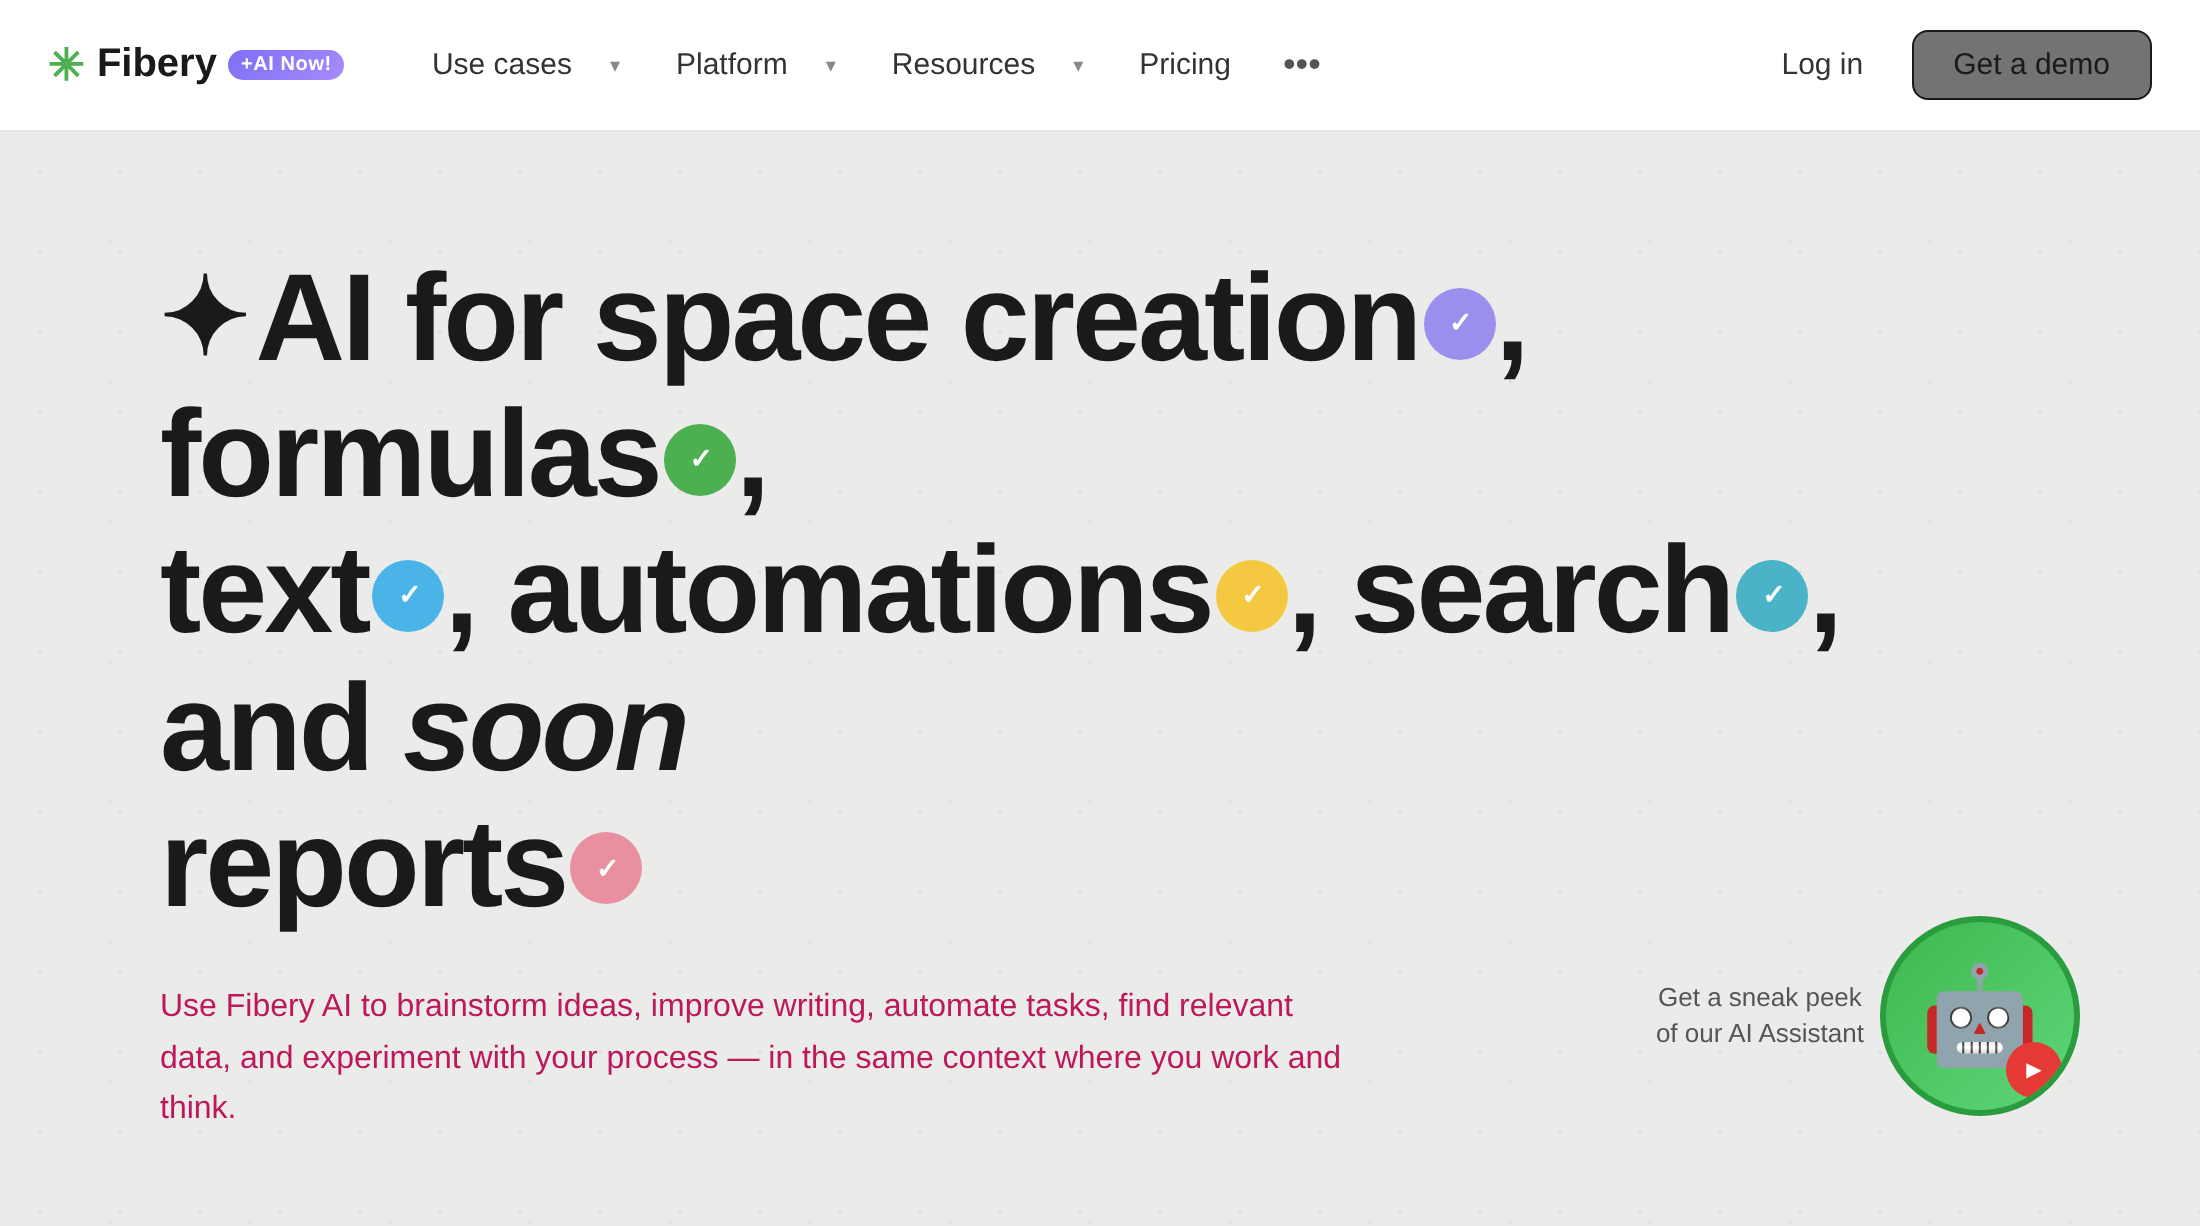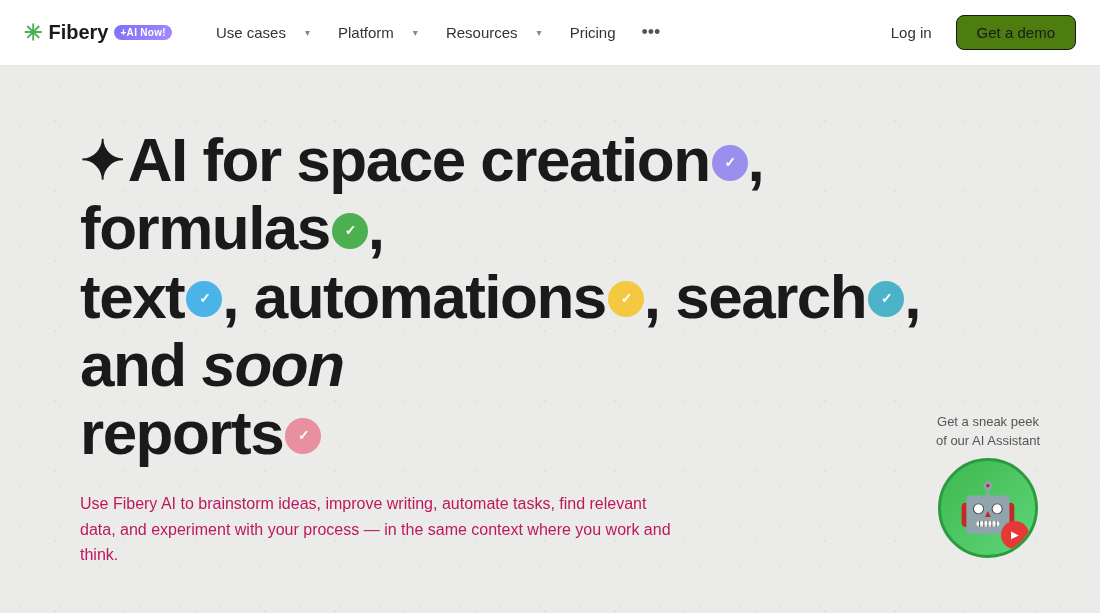--- a/index.html
+++ b/index.html
@@ -32,21 +32,21 @@
     .nav-chevron { font-size: 10px; color: #888; }
     .nav-more { font-size: 18px; color: #555; padding: 6px 10px; cursor: pointer; border-radius: 6px; }
     .nav-right { display: flex; gap: 12px; margin-left: auto; }
     .btn-login {
       font-size: 15px; color: #333; font-weight: 500;
       cursor: pointer; padding: 6px 12px; border-radius: 6px; background: none; border: none;
     }
     .btn-demo {
       font-size: 15px; color: #1a1a1a; font-weight: 500;
       cursor: pointer; padding: 8px 20px; border-radius: 8px;
-      background: #4d7c0f; border: 1.5px solid #1a1a1a;
+      background: #737373; border: 1.5px solid #1a1a1a;
     }
     .btn-try {
       font-size: 15px; color: #fff; font-weight: 600;
       cursor: pointer; padding: 10px 22px; border-radius: 8px;
       background: #1a1a1a; border: none;
     }
 
     
     .hero {
       position: relative; overflow: hidden;
@@ -89,21 +89,21 @@
     .badge-pink { background: #e88fa0; color: #fff; }
     .badge-check { font-size: 14px; }
 
     .hero-desc {
       font-size: 16px; color: #be185d; line-height: 1.6; max-width: 600px;
     }
 
     
     .sneak-peek {
       position: absolute; right: 60px; bottom: 60px; z-index: 2;
-      display: flex; flex-direction: column; align-items: center; gap: 8px;
+      display: flex; flex-direction: row; align-items: center; gap: 8px;
     }
     .sneak-peek-text { font-size: 13px; color: #555; text-align: center; line-height: 1.4; }
     .robot-circle {
       width: 100px; height: 100px; border-radius: 50%;
       background: linear-gradient(135deg, #3fb84e, #5ed67a);
       display: flex; align-items: center; justify-content: center;
       position: relative; cursor: pointer;
       overflow: hidden;
       border: 3px solid #2a9c3e;
     }

